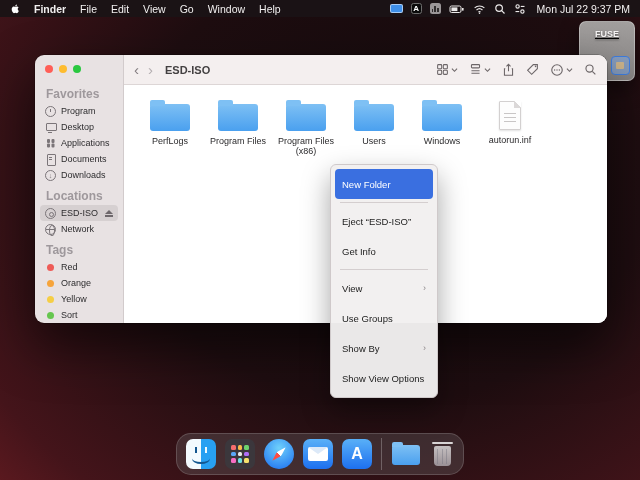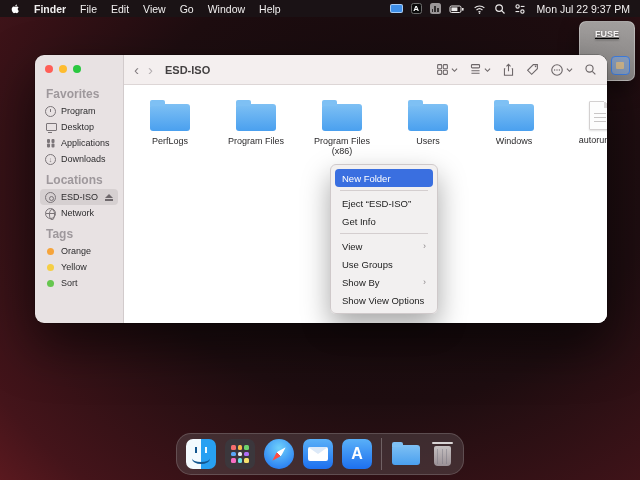--- a/index.html
+++ b/index.html
@@ -81,39 +81,39 @@
   .main{flex:1;display:flex;flex-direction:column;background:#fff;min-width:0;}
   .toolbar{height:30px;flex-shrink:0;display:flex;align-items:center;gap:9px;padding:0 10px;
     background:#f4efef;border-bottom:1px solid #ddd6d6;color:#6c6668;}
   .nav-ch{font-size:15px;line-height:1;color:#837d80;cursor:default;}
   .nav-fwd{color:#b4aeb1;}
   .tb-title{font-size:11px;font-weight:bold;color:#434041;margin-left:3px;}
   .tb-right{margin-left:auto;display:flex;align-items:center;gap:11px;}
   .tb-btn{display:flex;align-items:center;gap:2px;color:#6c6668;}
 
   .content{flex:1;position:relative;background:#fff;padding:13px 0 0 14px;
-    display:flex;align-items:flex-start;gap:22px;}
+    display:flex;align-items:flex-start;gap:4px;}
   .file{width:64px;display:flex;flex-direction:column;align-items:center;flex-shrink:0;}
   .folder-ic{width:40px;height:27px;margin-top:6px;position:relative;border-radius:3px;
     background:linear-gradient(#7ec0f4,#4aa0ef);}
   .folder-ic::before{content:"";position:absolute;top:-4px;left:0;width:15px;height:6px;
     background:#7ec0f4;border-radius:2px 2px 0 0;}
   .doc-ic{width:22px;height:29px;margin-top:3px;position:relative;background:#fdfdfd;
     border:1px solid #d3d0d0;border-radius:1px;box-shadow:0 1px 2px rgba(0,0,0,.12);}
   .doc-ic::before{content:"";position:absolute;top:-1px;right:-1px;width:7px;height:7px;
     background:linear-gradient(to left bottom,#fff 50%,#dbd8d8 50%);}
   .doc-ic .lines{position:absolute;left:4px;right:4px;top:11px;height:11px;
     background:repeating-linear-gradient(#c9c6c6 0 1px,transparent 1px 4px);}
   .fname{margin-top:5px;font-size:9px;line-height:10px;color:#2b2a2c;text-align:center;max-width:62px;}
 
   
   .ctx{position:absolute;left:330px;top:164px;width:108px;z-index:9;padding:4px;
     background:rgba(242,239,239,.97);border:1px solid #cfc9ca;border-radius:6px;
     box-shadow:0 12px 28px rgba(0,0,0,.35);font-size:9.5px;color:#222;}
-  .ctx-item{height:18px;display:flex;align-items:center;padding:0 7px;border-radius:4px;white-space:nowrap;}
+  .ctx-item{height:30px;display:flex;align-items:center;padding:0 7px;border-radius:4px;white-space:nowrap;}
   .ctx-item.hl{background:#3a6fe0;color:#fff;}
   .ctx-sep{height:1px;background:#d4cecf;margin:3px 5px;}
   .sub-ch{margin-left:auto;font-size:9px;color:#8b8689;}
 
   
   .dock{position:absolute;left:50%;bottom:5px;transform:translateX(-50%);height:42px;z-index:8;
     display:flex;align-items:center;gap:9px;padding:0 9px;
     background:rgba(96,86,89,.42);border:1px solid rgba(255,255,255,.16);border-radius:15px;}
   .dicon{width:30px;height:30px;border-radius:7px;position:relative;flex-shrink:0;}
   .d-finder{overflow:hidden;background:linear-gradient(90deg,#f3fafe 0 50%,#28a0f2 50% 100%);}
@@ -234,36 +234,44 @@
       </div>
       <div class="side-item">
         <span class="sic ic-desktop"></span>
         <span class="lbl">Desktop</span>
       </div>
       <div class="side-item">
         <span class="sic ic-apps"></span>
         <span class="lbl">Applications</span>
       </div>
       <div class="side-item">
+        <span class="sic ic-doc"></span>
+        <span class="lbl">Documents</span>
+      </div>
+      <div class="side-item">
         <span class="sic ic-down">↓</span>
         <span class="lbl">Downloads</span>
       </div>
 
       <div class="side-title">Locations</div>
       <div class="side-item selected">
         <span class="sic ic-disc"></span>
         <span class="lbl">ESD-ISO</span>
         <span class="eject"></span>
       </div>
       <div class="side-item">
         <span class="sic ic-net"></span>
         <span class="lbl">Network</span>
       </div>
 
       <div class="side-title">Tags</div>
+      <div class="side-item">
+        <span class="dot t-red"></span>
+        <span class="lbl">Red</span>
+      </div>
       <div class="side-item">
         <span class="dot t-orange"></span>
         <span class="lbl">Orange</span>
       </div>
       <div class="side-item">
         <span class="dot t-yellow"></span>
         <span class="lbl">Yellow</span>
       </div>
       <div class="side-item">
         <span class="dot t-green"></span>

